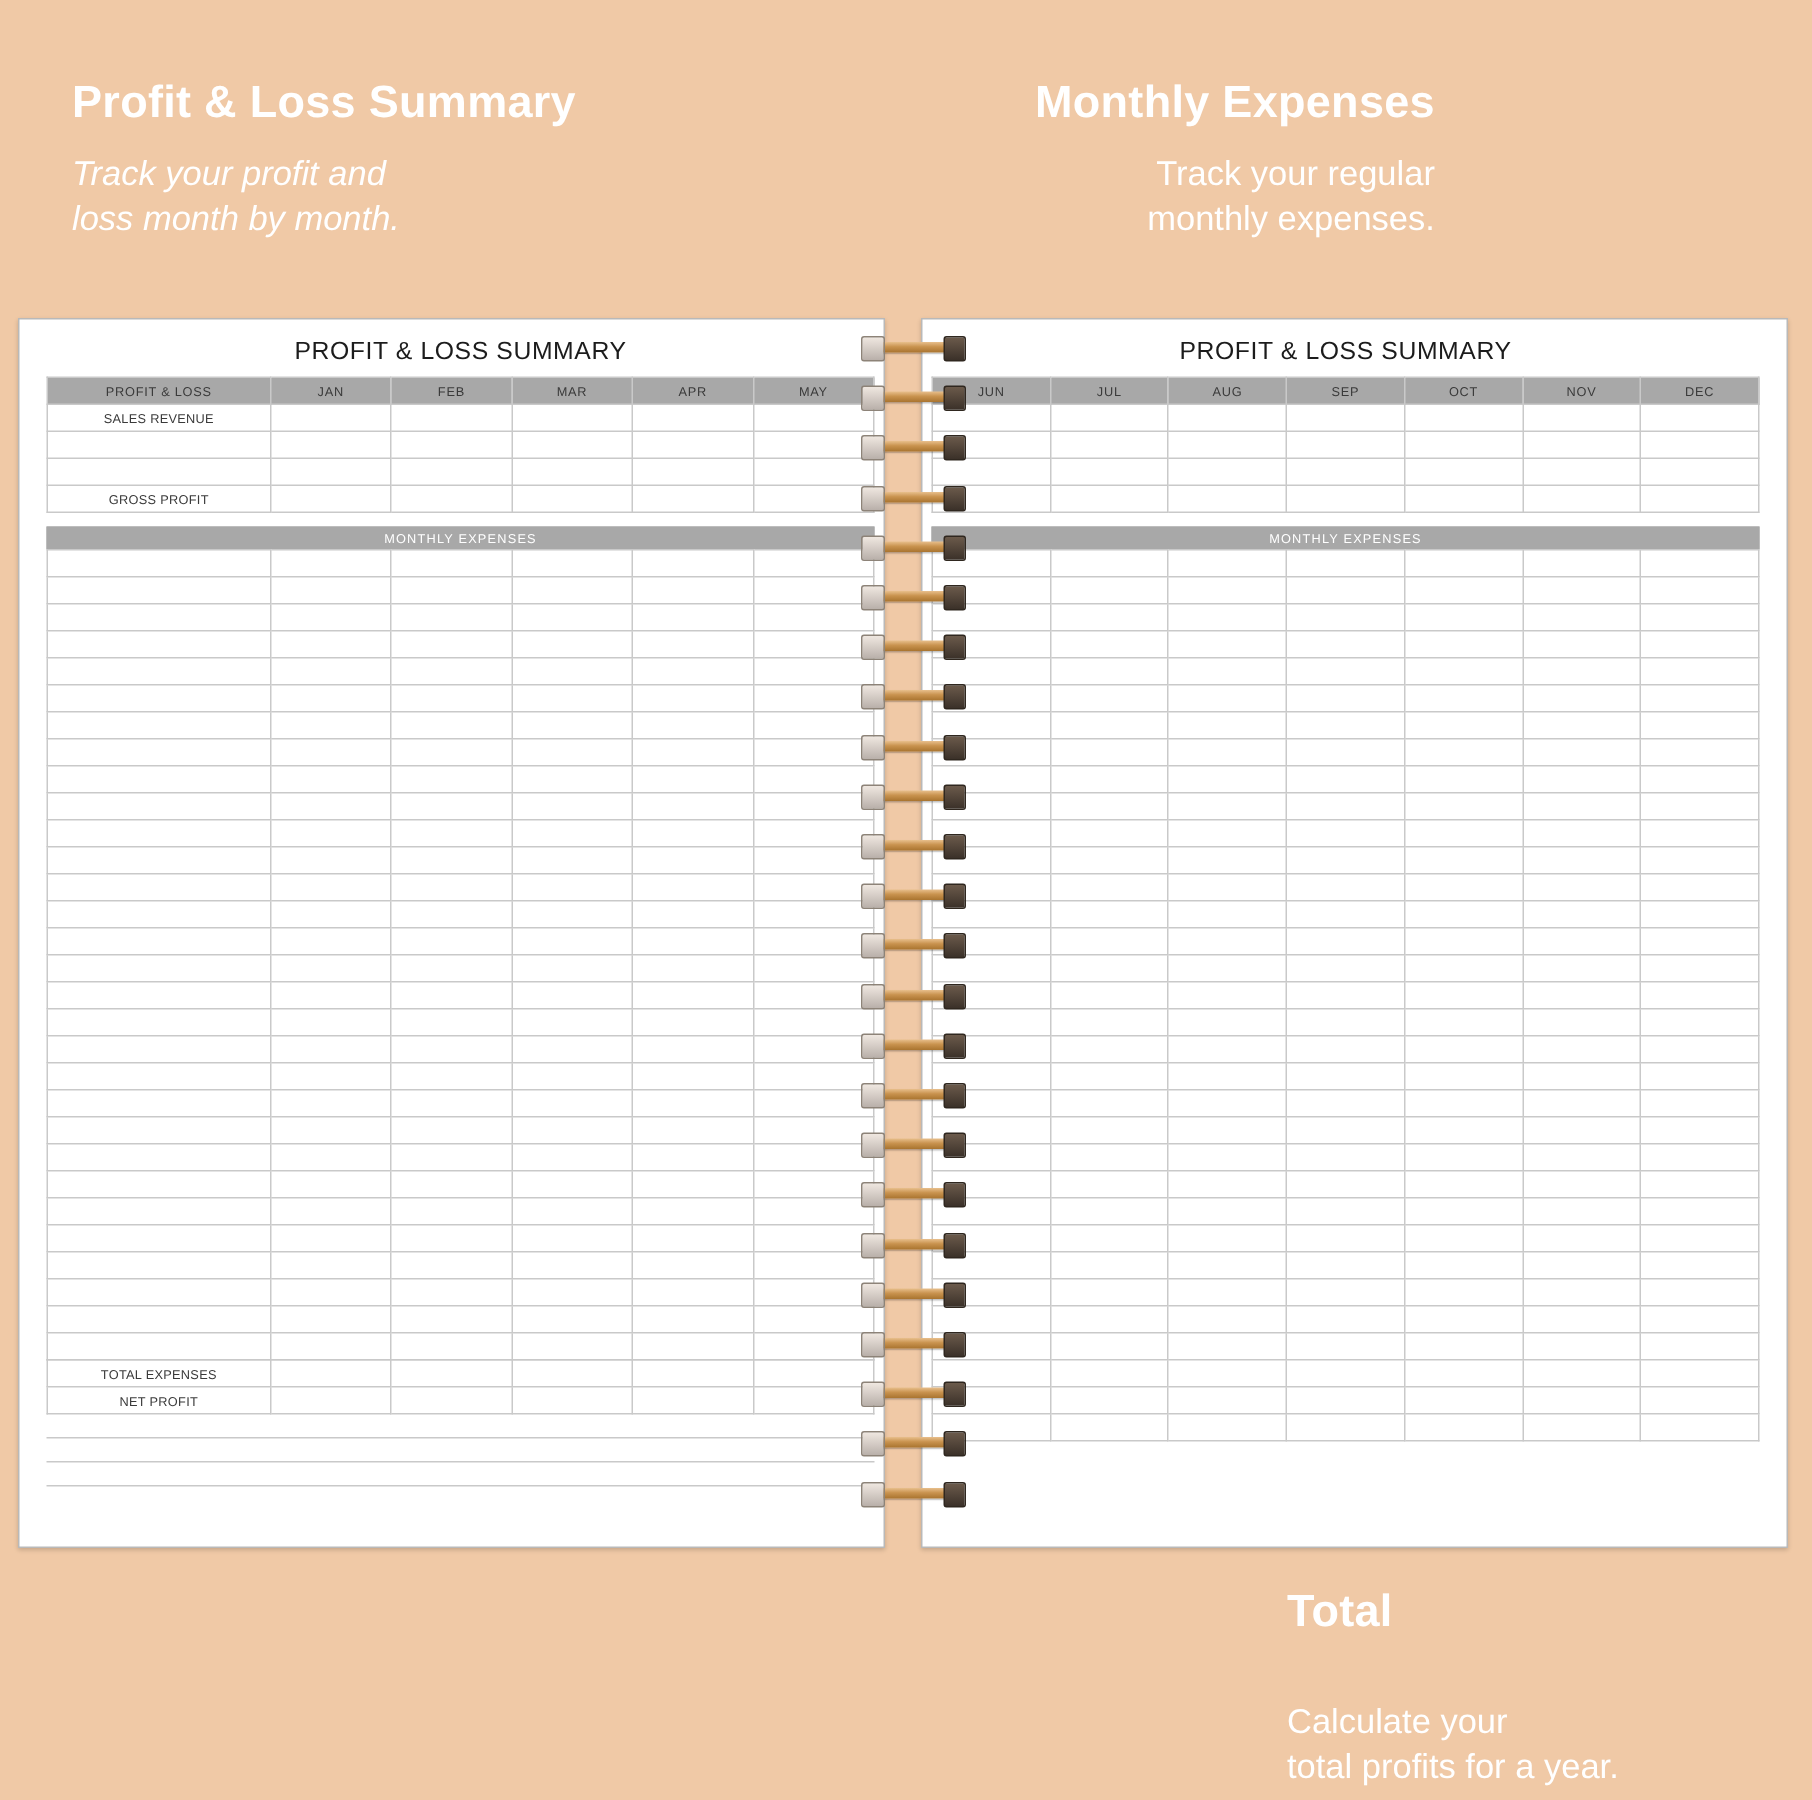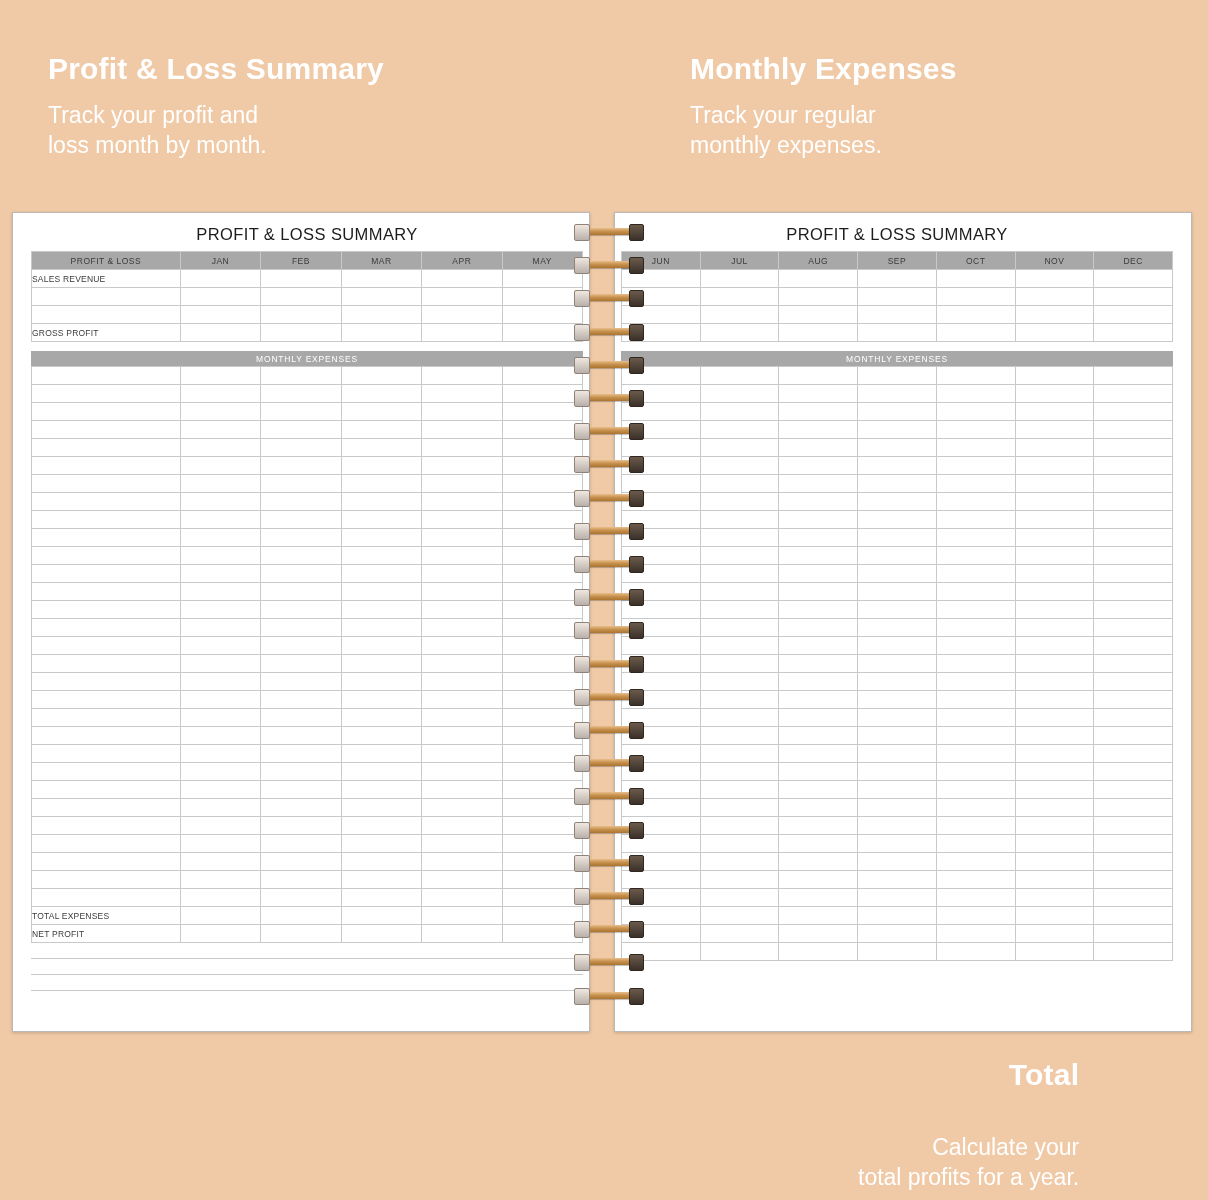--- a/index.html
+++ b/index.html
@@ -21,21 +21,21 @@
     line-height:1.32;
   }
   #anno-left{position:absolute;left:48px;top:52px;}
   #anno-left .anno-title{font-size:30px;margin:0 0 14px 0;}
   #anno-left .anno-sub{font-size:23px;}
 
   #anno-right{position:absolute;left:690px;top:52px;}
   #anno-right .anno-title{font-size:30px;margin:0 0 14px 0;}
   #anno-right .anno-sub{font-size:23px;}
 
-  #anno-total{position:absolute;left:858px;top:1058px;text-align:right;}
+  #anno-total{position:absolute;left:858px;top:1058px;}
   #anno-total .anno-title{font-size:30px;margin:0 0 12px 0;}
   #anno-total .anno-sub{font-size:23px;}
 
   
   #notebook{
     position:absolute;left:12px;top:212px;width:1180px;height:820px;
   }
   .page{
     position:absolute;top:0;
     background:#ffffff;
@@ -79,20 +79,21 @@
   .hdr-row th{
     background:#a8a8a8;
     color:#ffffff;
     text-align:center;
     letter-spacing:.5px;
     height:16px;
     border:1px solid #a8a8a8;
     font-size:8.5px;
   }
   .rowlabel{
+    text-align:center;
     font-size:9px;
     font-weight:bold;
     color:#111;
     letter-spacing:.2px;
   }
   .band{
     background:#a8a8a8;
     color:#fff;
     text-align:center;
     font-size:8.5px;
@@ -139,27 +140,27 @@
     position:absolute;left:55px;top:0px;width:13px;height:15px;
     background:linear-gradient(180deg,#6b5a4b,#3b3129);
     border:1px solid #2f271f;border-radius:2px;
   }
 </style>
 </head>
 <body>
 
 <div id="anno-left">
   <div class="anno-title">Profit &amp; Loss Summary</div>
-  <div class="anno-sub" style="white-space:pre-line;">Track your profit and
+  <div class="anno-sub" style="white-space:pre-line;font-style:italic;">Track your profit and
 loss month by month.</div>
 </div>
 
 <div id="anno-right">
   <div class="anno-title">Monthly Expenses</div>
-  <div class="anno-sub" style="white-space:pre-line;">Track your regular
+  <div class="anno-sub" style="white-space:pre-line;text-align:right;">Track your regular
 monthly expenses.</div>
 </div>
 
 <div id="anno-total">
   <div class="anno-title">Total</div>
   <div class="anno-sub" style="white-space:pre-line;margin-top:40px;">Calculate your
 total profits for a year.</div>
 </div>
 
 <div id="notebook">

